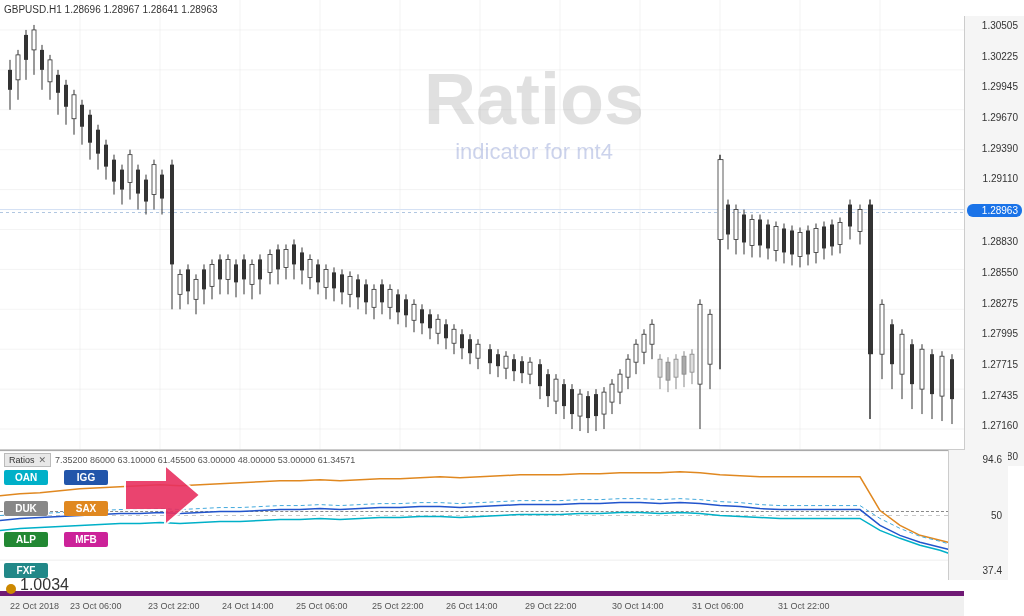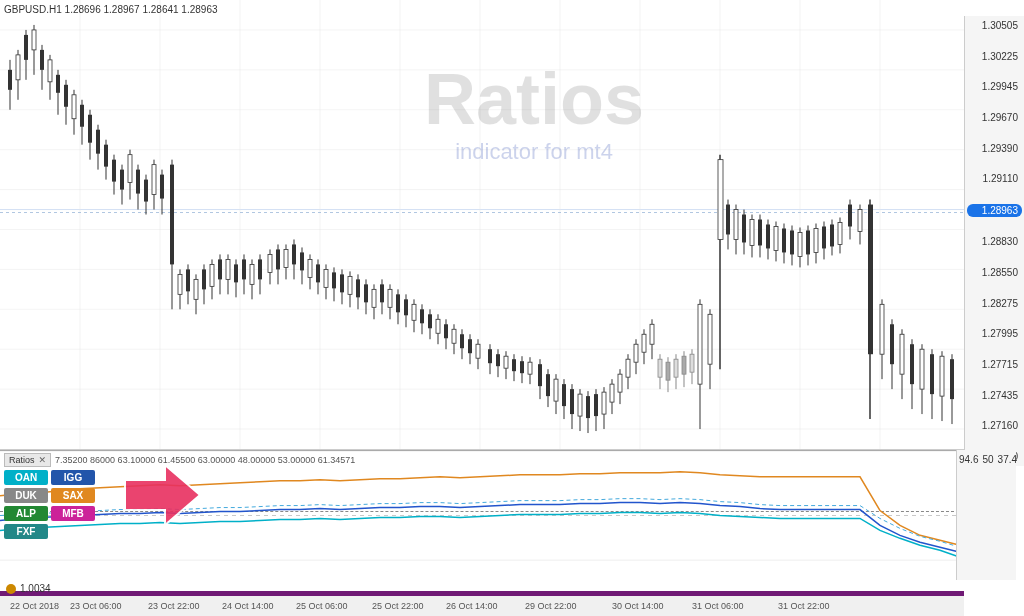--- a/index.html
+++ b/index.html
@@ -66,27 +66,27 @@
       left: 0;
       right: 60px;
       height: 130px;
       background: #ffffff;
       border-top: 1px solid #aaa;
     }
 
     .indicator-axis {
       position: absolute;
       top: 450px;
-      right: 8px;
+      right: 16px;
       width: 60px;
       height: 130px;
       background: #f5f5f5;
       border-left: 1px solid #ccc;
       display: flex;
-      flex-direction: row;
+      flex-direction: column;
       justify-content: space-between;
       padding: 4px 2px;
     }
 
     
     .time-axis {
       position: absolute;
       bottom: 0;
       left: 0;
       right: 60px;
@@ -179,21 +179,21 @@
     }
 
     
     .legend-area {
       position: absolute;
       top: 470px;
       left: 4px;
       z-index: 15;
       display: grid;
       grid-template-columns: 44px 44px;
-      gap: 3px;
+      gap: 16px;
     }
 
     .legend-btn {
       padding: 2px 5px;
       font-size: 10px;
       font-weight: bold;
       color: white;
       border: none;
       cursor: pointer;
       text-align: center;
@@ -214,21 +214,21 @@
       height: 10px;
       border-radius: 50%;
       background: #cc8800;
       z-index: 15;
     }
 
     .dot-value {
       position: absolute;
       bottom: 22px;
       left: 20px;
-      font-size: 10px;
+      font-size: 16px;
       color: #333;
       z-index: 15;
     }
 
     
     .ref-line-50 {
       position: absolute;
       left: 0;
       right: 0;
       border-top: 1px dashed #888;

